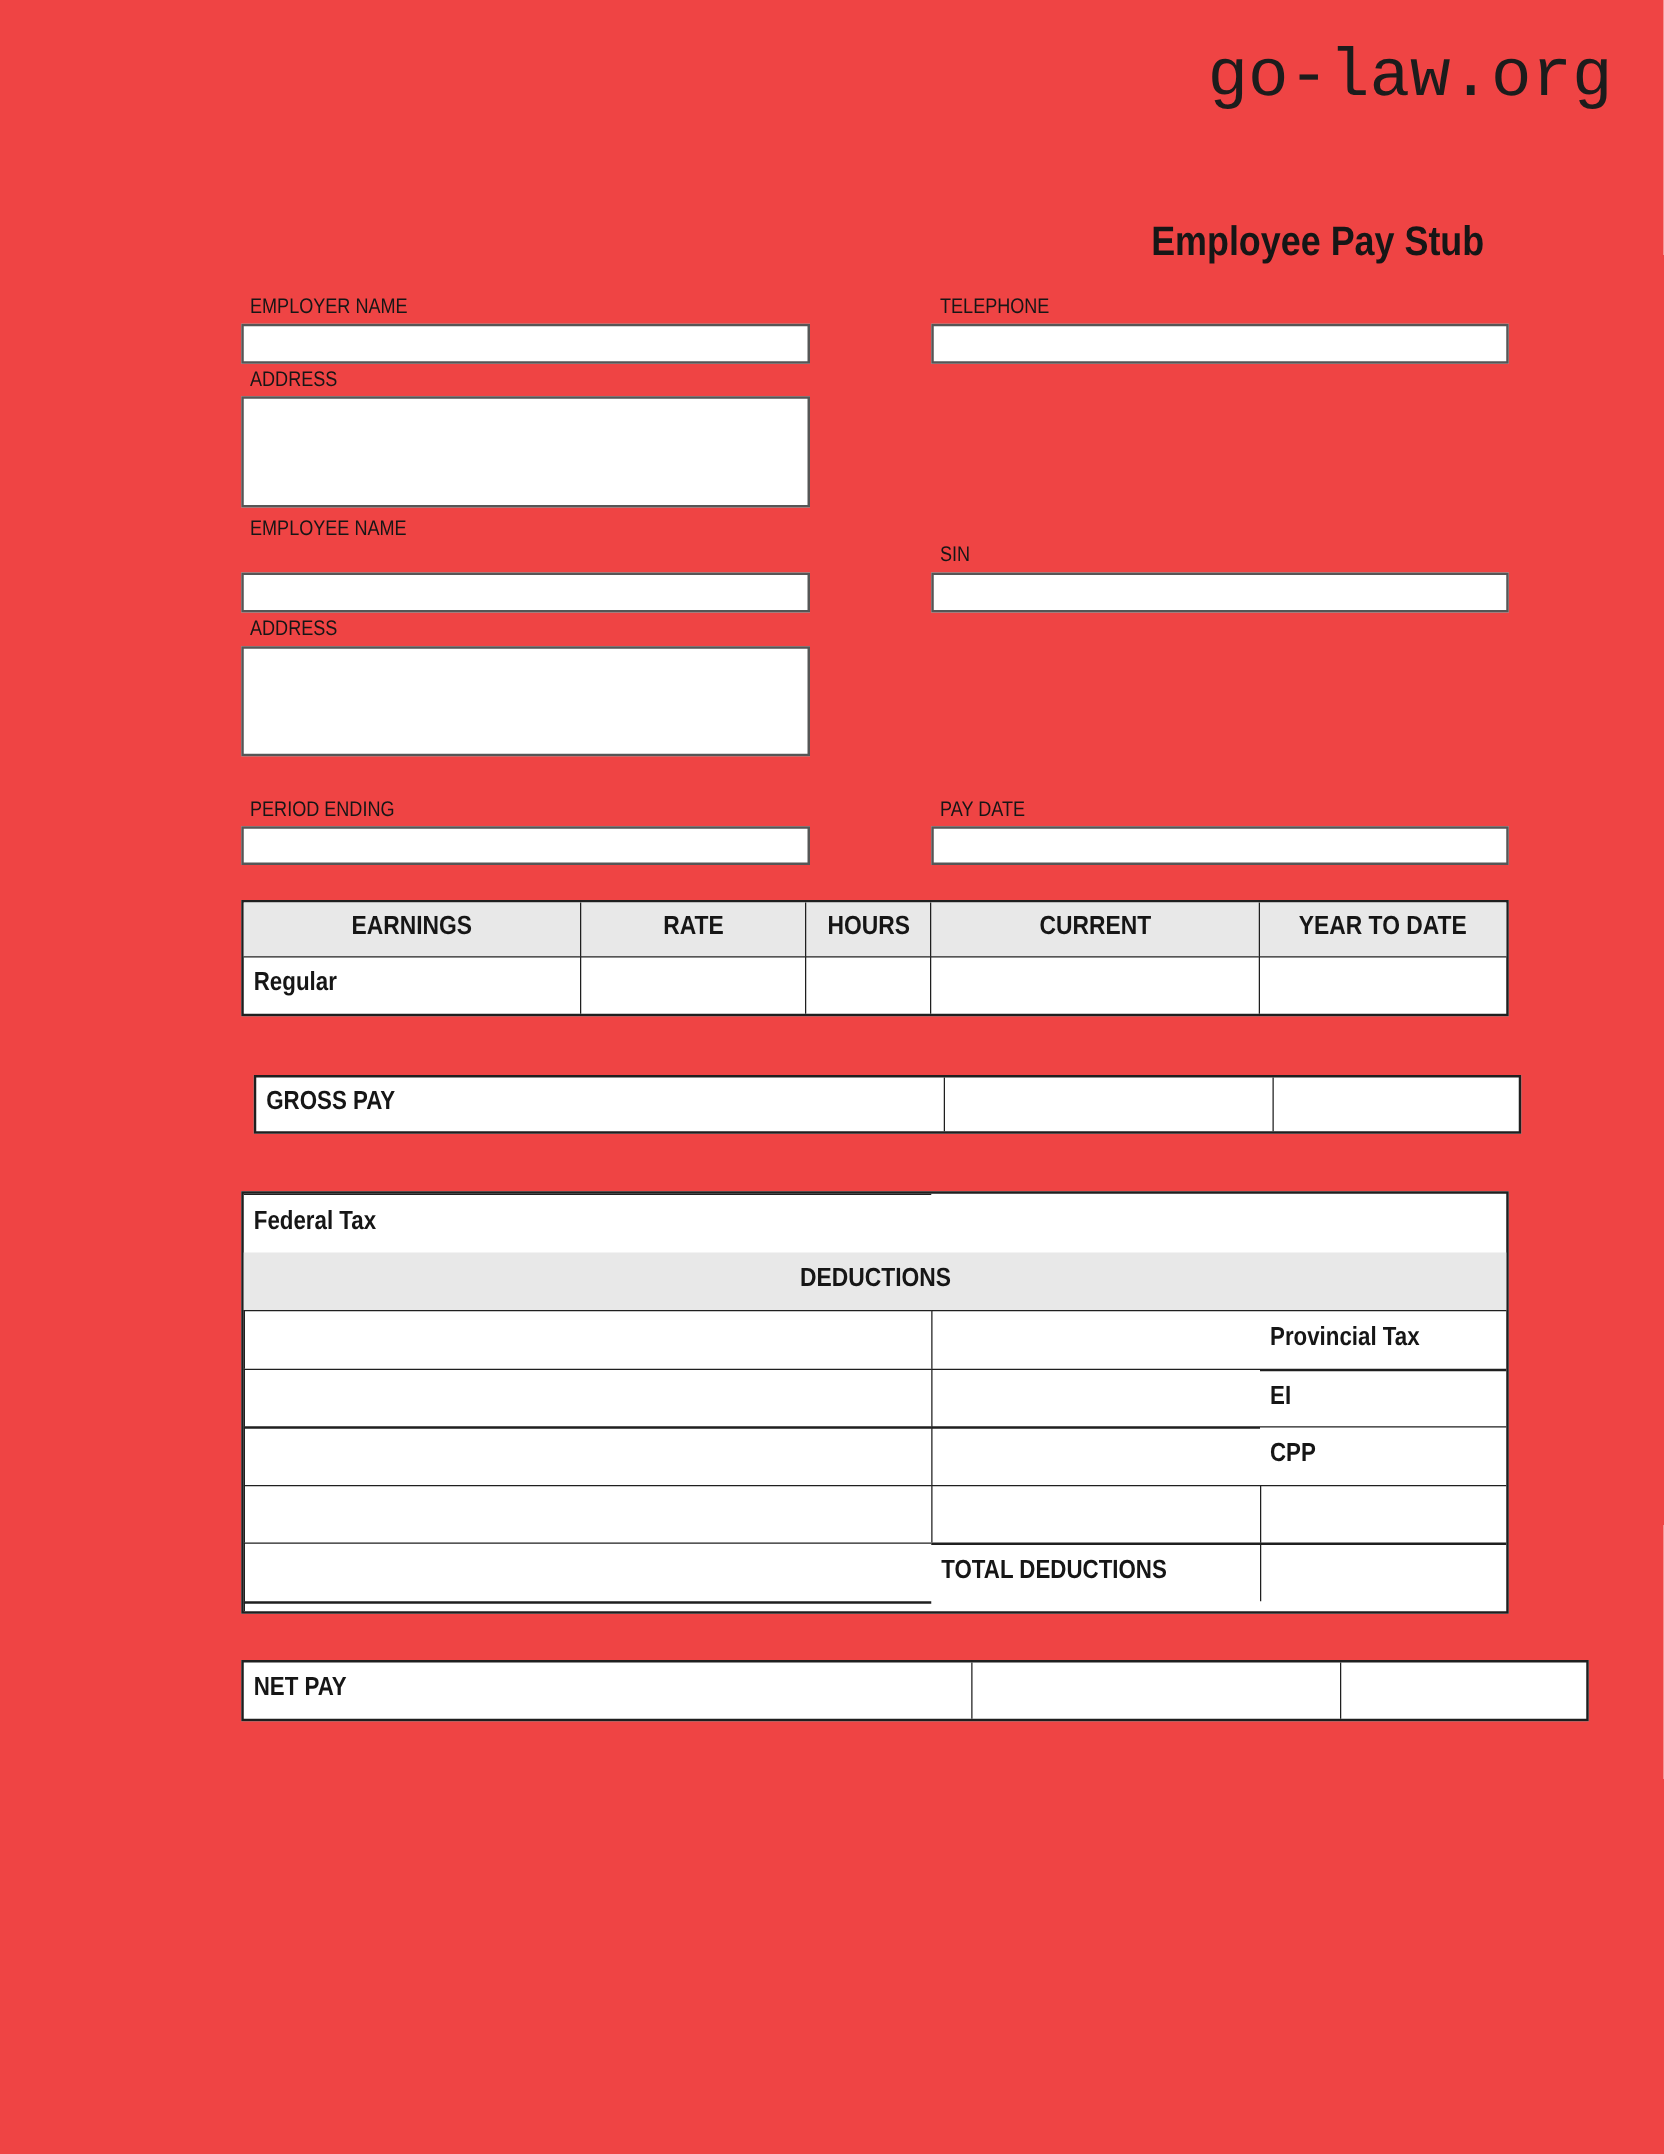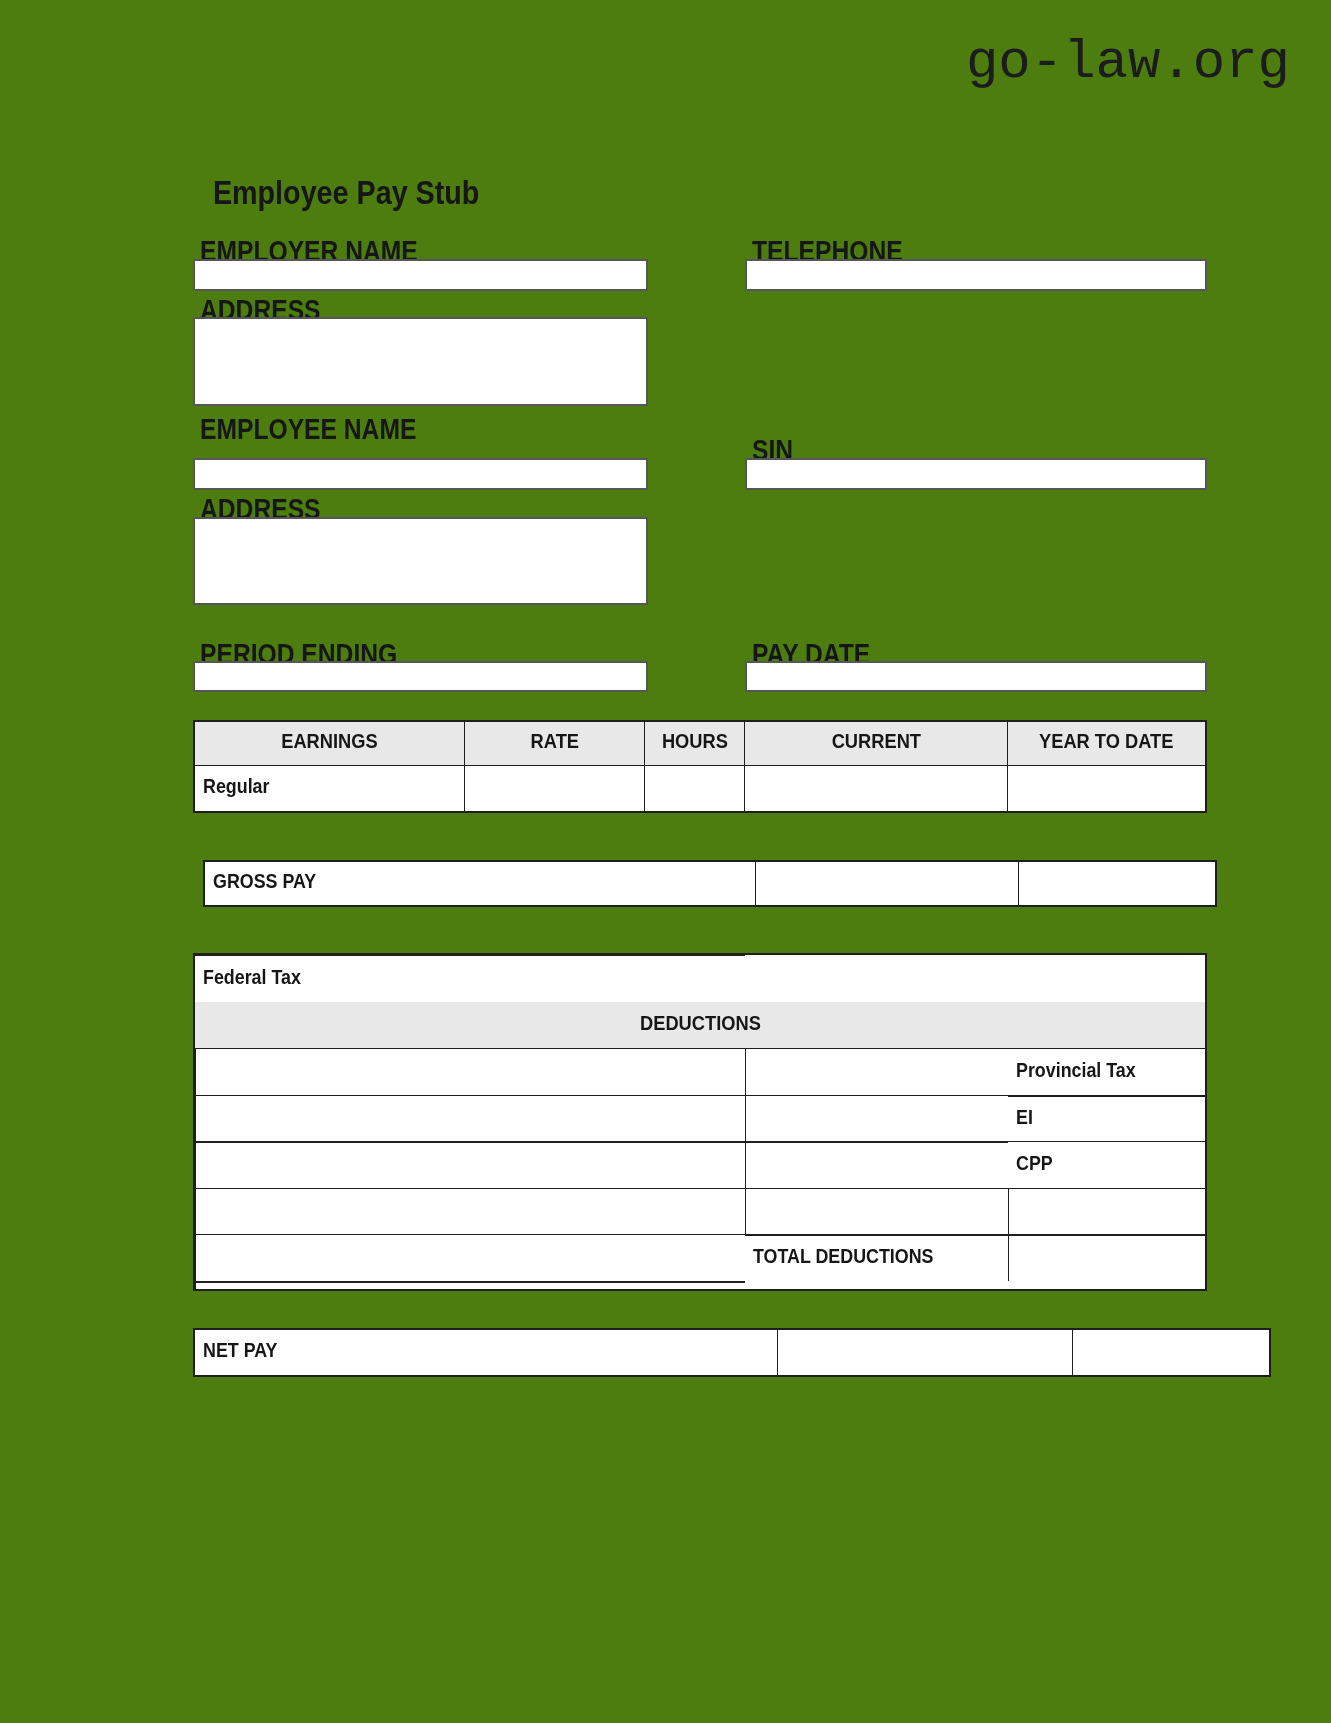--- a/index.html
+++ b/index.html
@@ -1,41 +1,41 @@
 <!DOCTYPE html>
 <html><head>
 <meta charset="utf-8">
 <style>
   html,body{margin:0;padding:0;background:#ffffff;}
   .page{
     position:relative;
     width:1331px;height:1723px;
-    background:#4d7c0f;
+    background:#ef4444;
     font-family:"Liberation Sans", sans-serif;
     color:#161616;
     overflow:hidden;
   }
   
   .logo{
     position:absolute;top:36px;right:41px;
     font-family:"Liberation Mono", monospace;
     font-size:54px;line-height:1;color:#1c1c1c;
     letter-spacing:0px;font-weight:400;
   }
   
   .title{
     position:absolute;left:193px;top:176px;width:1014px;
-    text-align:left;font-size:33px;font-weight:bold;line-height:1;
+    text-align:right;font-size:33px;font-weight:bold;line-height:1;
   }
   
   .cond-l{display:inline-block;transform:scaleX(0.85);transform-origin:0 100%;white-space:nowrap;}
   .cond-c{display:inline-block;transform:scaleX(0.87);transform-origin:50% 100%;white-space:nowrap;}
   
   .flabel{
-    position:absolute;font-size:29px;font-weight:bold;line-height:1.1;
+    position:absolute;font-size:17px;font-weight:normal;line-height:1.1;
   }
   
   .fbox{
     position:absolute;background:#ffffff;
     border:2px solid #565656;
     box-sizing:border-box;
     font-size:20px;padding:2px 6px;
   }
   
   .grid{

